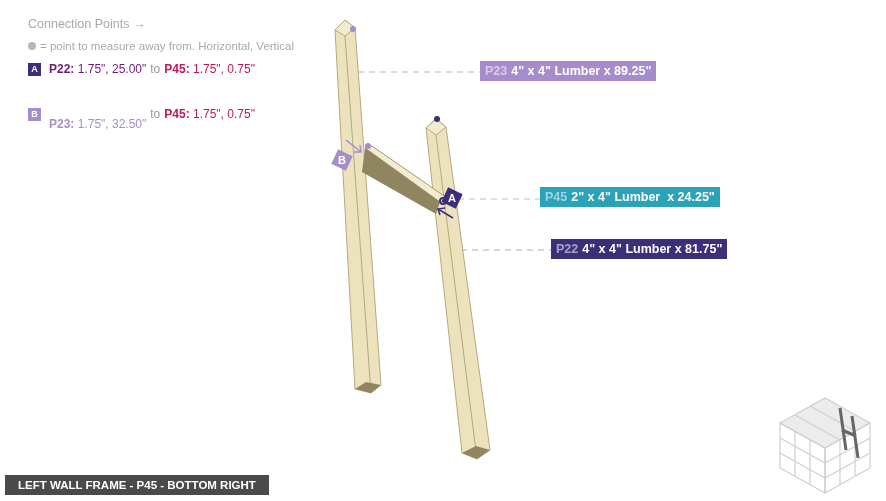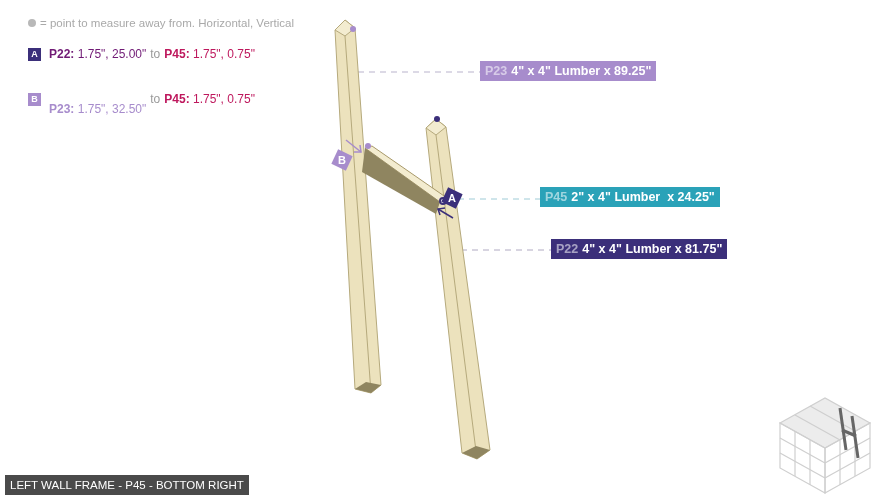--- a/index.html
+++ b/index.html
@@ -1,42 +1,43 @@
 <!DOCTYPE html>
 <html><head>
 <meta charset="utf-8">
 <style>
   html,body{margin:0;padding:0;background:#fff;}
   body{width:886px;height:501px;position:relative;overflow:hidden;font-family:"Liberation Sans",sans-serif;}
   .legend{position:absolute;left:28px;top:17px;}
   .legend-title{font-size:12.5px;color:#a9a9a9;margin-bottom:9px;}
-  .legend-note{font-size:11.5px;color:#a9a9a9;margin-bottom:8px;display:flex;align-items:center;}
+  .legend-note{font-size:11.5px;color:#a9a9a9;margin-bottom:0;display:flex;align-items:center;}
   .dot{display:inline-block;width:8px;height:8px;border-radius:50%;background:#b8b8b8;margin-right:4px;}
   .conn{font-size:12px;display:flex;align-items:center;margin-bottom:11px;}
   .badge{display:inline-block;width:13px;height:13px;line-height:13px;text-align:center;color:#fff;font-size:9px;font-weight:bold;margin-right:8px;}
   .b-a{background:#3b2f7a;}
   .b-b{background:#a78ccc;}
   .pa{color:#701a75;}
   .pb{color:#a78ccc;margin-top:20px;}
   .pc{color:#be185d;}
   .to{color:#9a9a9a;margin:10px 4px;}
   b.part{font-weight:bold;}
   .scene{position:absolute;left:0;top:0;}
   .tag{position:absolute;color:#fff;font-weight:bold;font-size:12.5px;padding:3px 5px;white-space:pre;}
   .tag .pid{opacity:0.55;margin-right:4px;}
   .tag-p23{left:480px;top:61px;background:#a78ccc;}
   .tag-p45{left:540px;top:187px;background:#2aa2b8;}
   .tag-p22{left:551px;top:239px;background:#3b2f7a;}
-  .footer{position:absolute;left:5px;top:475px;background:#4a4a4a;color:#fff;font-weight:normal;font-size:11.5px;padding:4px 5px;}
+  .footer{position:absolute;left:5px;top:475px;background:#4a4a4a;color:#fff;font-weight:bold;font-size:11.5px;padding:4px 13px;}
   .cube{position:absolute;left:770px;top:378px;}
 </style>
 </head>
 <body>
 
 <div class="legend">
+  <div class="legend-title">Connection Points →</div>
   <div class="legend-note">
     <span class="dot"></span>
     <span>= point to measure away from. Horizontal, Vertical</span>
   </div>
   <div class="conn">
     <span class="badge b-a">A</span>
     <b class="part pa">P22:</b>&nbsp;<span class="pa">1.75", 25.00"</span>
     <span class="to">to</span>
     <b class="part pc">P45:</b>&nbsp;<span class="pc">1.75", 0.75"</span>
   </div>

